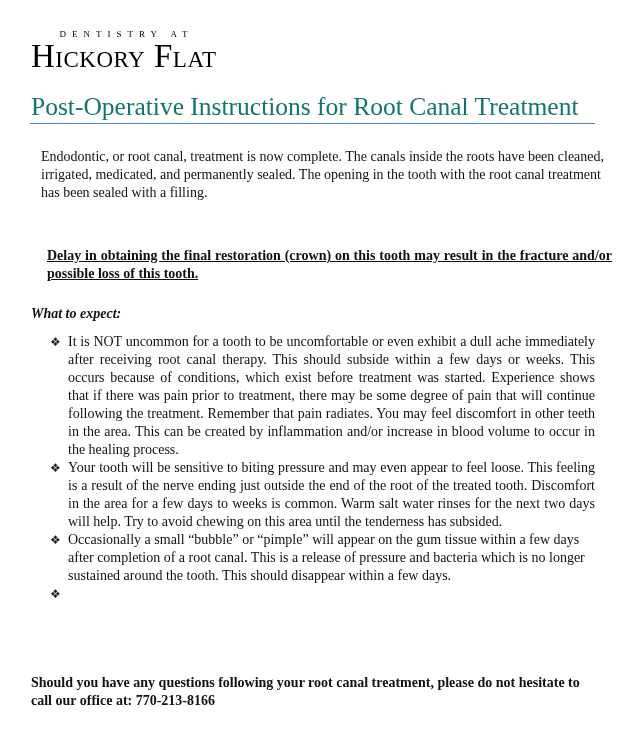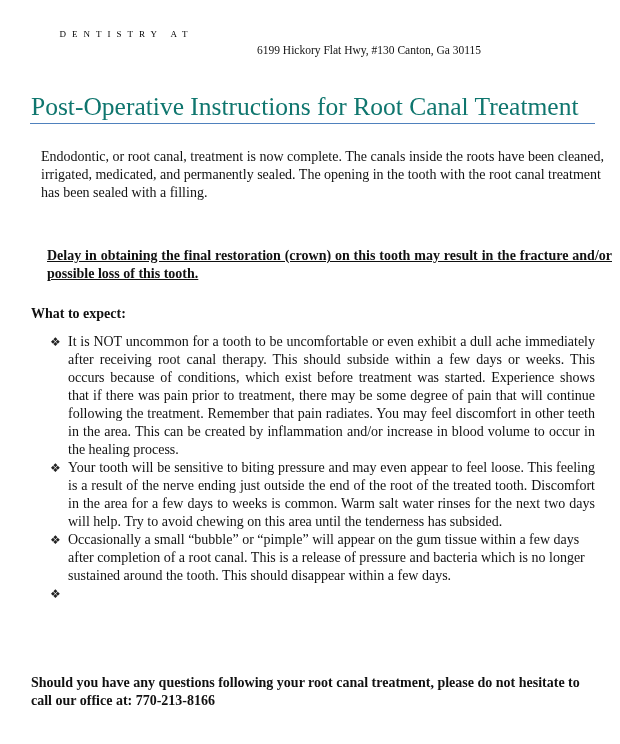--- a/index.html
+++ b/index.html
@@ -97,20 +97,21 @@
       font-weight: bold;
       text-decoration: underline;
       text-align: justify;
     }
     .expect-heading {
       position: absolute;
       left: 31px;
       top: 305px;
       margin: 0;
       font-weight: bold;
+      font-style: italic;
     }
     .bullets {
       position: absolute;
       left: 50px;
       top: 333px;
       width: 545px;
       margin: 0;
       padding: 0;
       list-style: none;
     }
@@ -138,23 +139,23 @@
       font-weight: bold;
       font-size: 14px;
     }
   </style>
 </head>
 <body>
 
 <div class="header">
   <div class="logo">
     <div class="logo-top">DENTISTRY AT</div>
+    <div class="logo-main">Hickory Flat</div>
   </div>
   <div class="contact">
-    <div>6199 Hickory Flat Hwy, #130 Canton, Ga 30115</div>
   </div>
 </div>
 
 <h1 class="title">Post-Operative Instructions for Root Canal Treatment</h1>
 <div class="rule"></div>
 
 <p class="text intro">Endodontic, or root canal, treatment is now complete. The canals inside the roots have been cleaned, irrigated, medicated, and permanently sealed. The opening in the tooth with the root canal treatment has been sealed with a filling.</p>
 
 <p class="text warning">Delay in obtaining the final restoration (crown) on this tooth may result in the fracture and/or possible loss of this tooth.</p>
 

